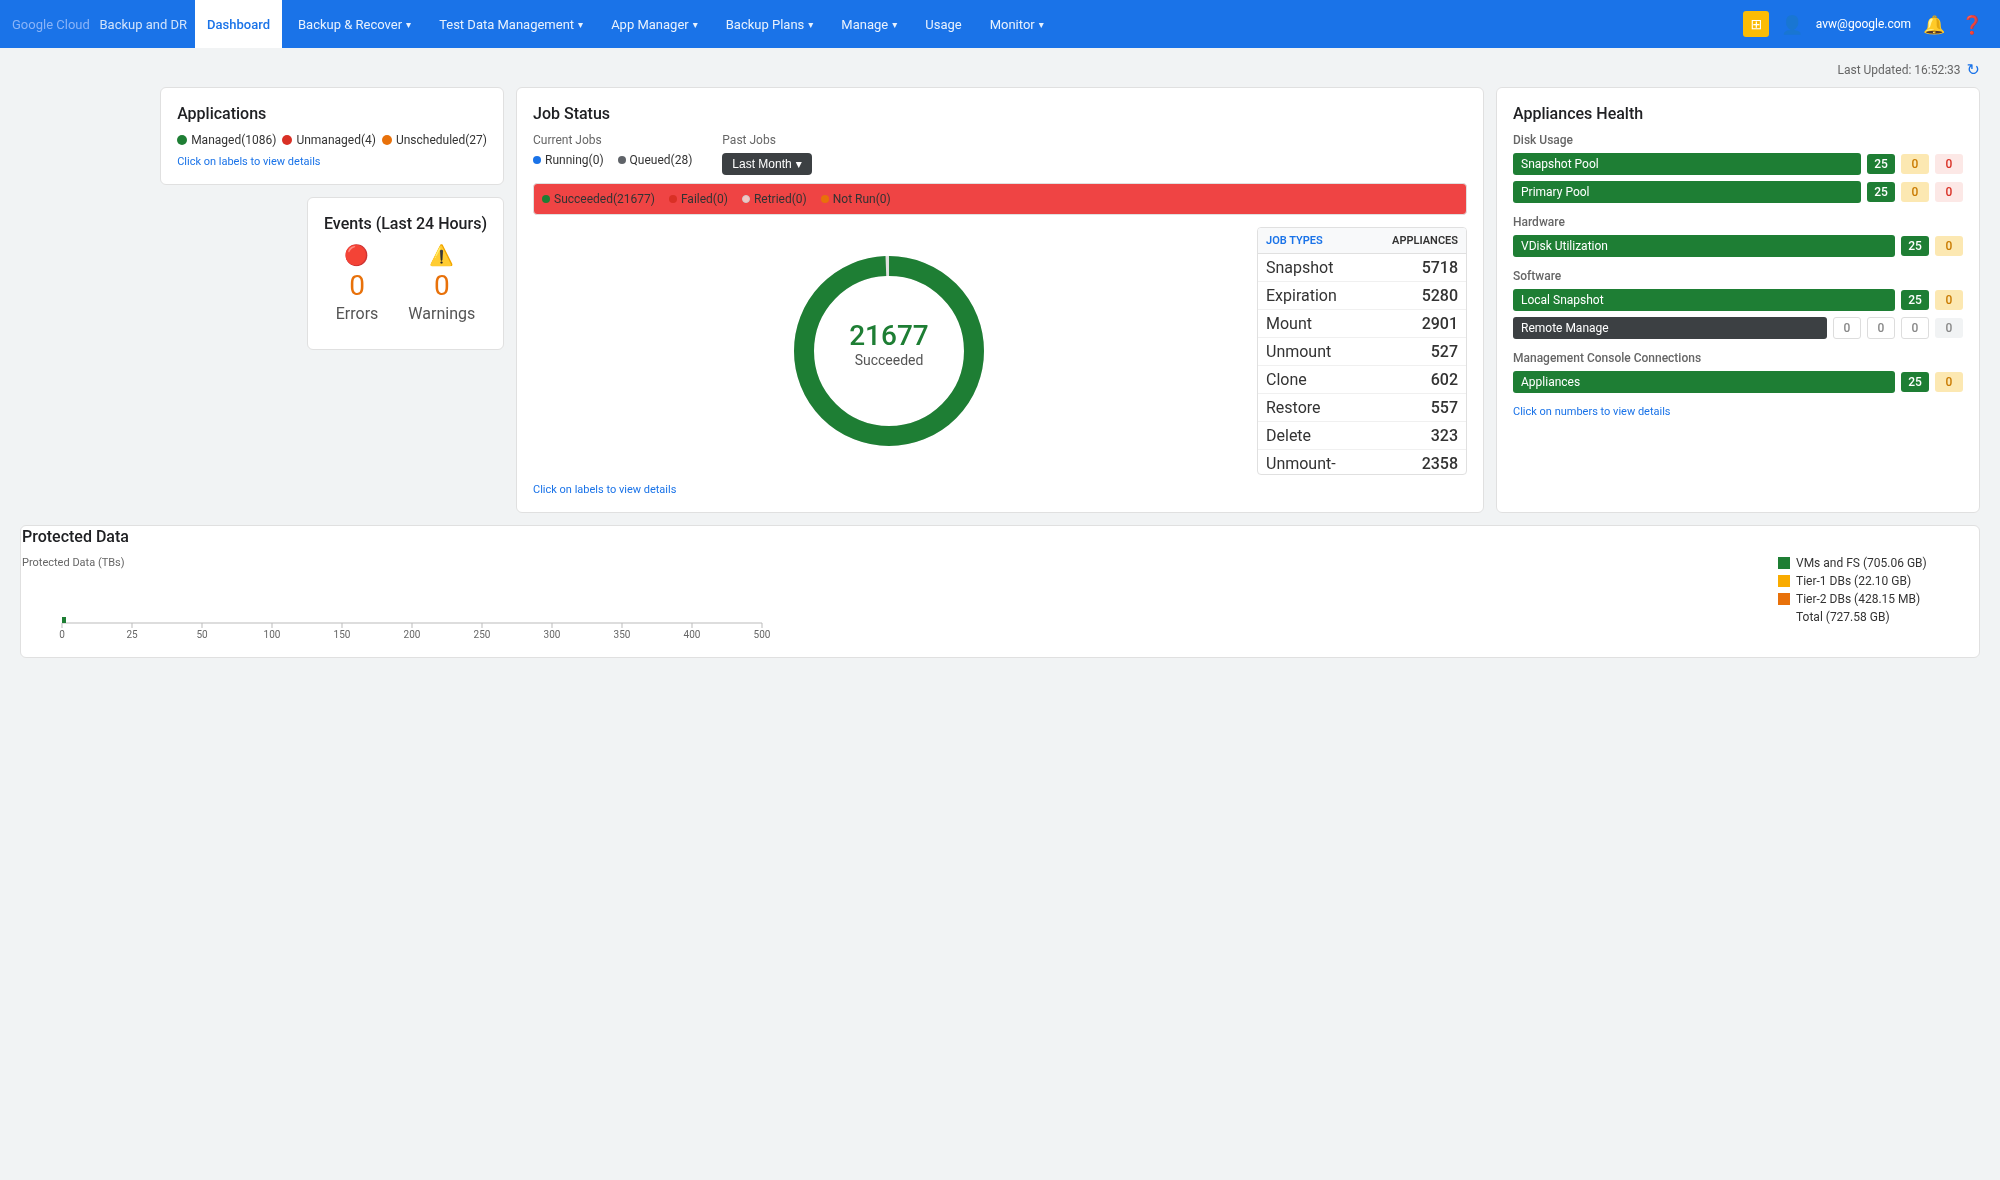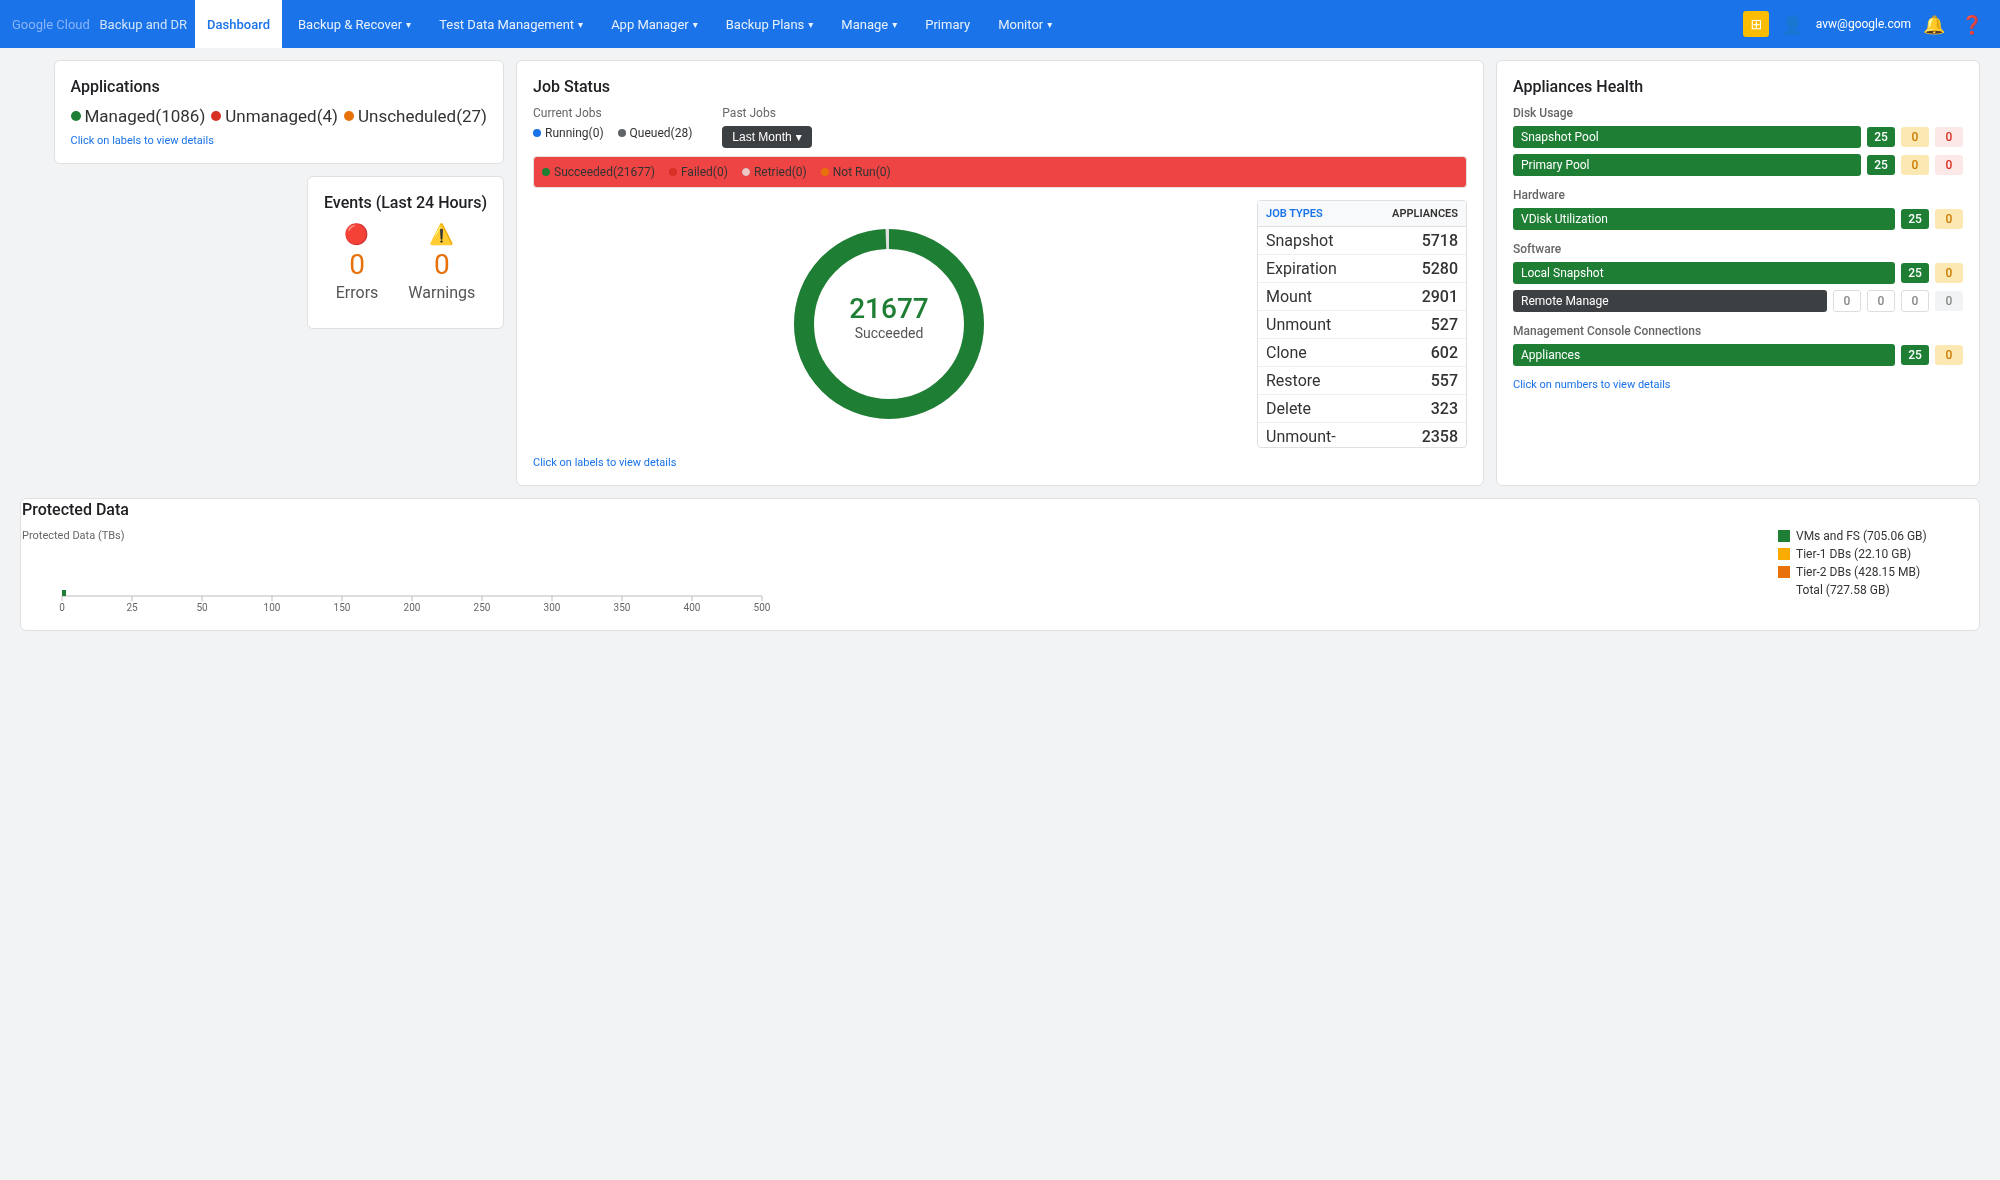--- a/index.html
+++ b/index.html
@@ -39,21 +39,21 @@
     .last-updated { text-align: right; font-size: 12px; color: #666; margin-bottom: 8px; display: flex; align-items: center; justify-content: flex-end; gap: 6px; }
     .refresh-icon { cursor: pointer; color: #1a73e8; font-size: 16px; }
 
     
     .top-grid { display: grid; grid-template-columns: 1fr 2fr 1fr; gap: 12px; margin-bottom: 12px; }
     .card { background: white; border-radius: 6px; padding: 16px; border: 1px solid #e0e0e0; }
 
     
     .card-title { font-size: 16px; font-weight: 500; margin-bottom: 10px; color: #202124; }
     .legend { display: flex; flex-wrap: wrap; gap: 6px; margin-bottom: 8px; }
-    .legend-item { display: flex; align-items: center; gap: 4px; font-size: 17px; }
+    .legend-item { display: flex; align-items: center; gap: 4px; font-size: 12px; }
     .legend-dot { width: 10px; height: 10px; border-radius: 50%; flex-shrink: 0; }
     .donut-container { display: flex; justify-content: center; margin: 10px 0; }
     .card-footer { font-size: 11px; color: #1a73e8; cursor: pointer; margin-top: 8px; }
     .events-row { display: flex; gap: 30px; justify-content: center; margin: 10px 0; }
     .event-item { display: flex; flex-direction: column; align-items: center; gap: 2px; }
     .event-count { font-size: 28px; font-weight: 400; color: #e8710a; }
     .event-label { font-size: 16px; color: #555; }
     .event-icon { font-size: 20px; }
     .error-icon { color: #d93025; }
     .warning-icon { color: #e8710a; }
@@ -125,35 +125,39 @@
     &nbsp;
     <span style="color:rgba(255,255,255,0.8)">Backup and DR</span>
   </span>
 
   <div class="nav-item active">Dashboard</div>
   <div class="nav-item">Backup &amp; Recover <span class="chevron">▾</span></div>
   <div class="nav-item">Test Data Management <span class="chevron">▾</span></div>
   <div class="nav-item">App Manager <span class="chevron">▾</span></div>
   <div class="nav-item">Backup Plans <span class="chevron">▾</span></div>
   <div class="nav-item">Manage <span class="chevron">▾</span></div>
-  <div class="nav-item">Primary</div>
+  <div class="nav-item">Usage</div>
   <div class="nav-item">Monitor <span class="chevron">▾</span></div>
 
   <div class="spacer"></div>
   <div class="nav-right">
     <span class="icon-btn" style="background:#fbbc04;border-radius:3px;width:26px;height:26px;display:flex;align-items:center;justify-content:center;font-size:14px;">⊞</span>
     <span class="icon-btn">👤</span>
     <span class="user-email">avw@google.com</span>
     <span class="icon-btn">🔔</span>
     <span class="icon-btn">❓</span>
   </div>
 </nav>
 
 <div class="main-content">
 
+  <div class="last-updated">
+    <span>Last Updated: 16:52:33</span>
+    <span class="refresh-icon">↻</span>
+  </div>
 
   <div class="top-grid">
 
     <div class="left-col">
 
       <div class="card">
         <div class="card-title">Applications</div>
         <div class="legend">
           <div class="legend-item">
             <div class="legend-dot" style="background:#1e7e34"></div>

